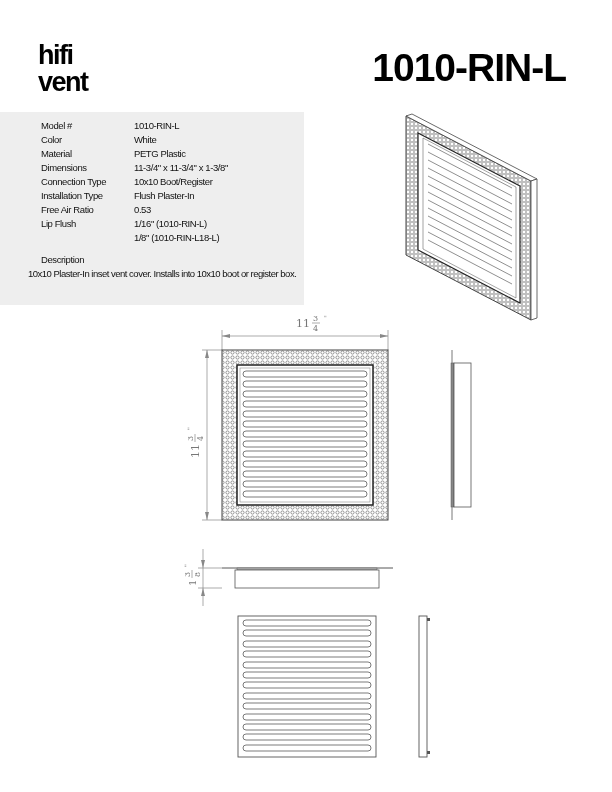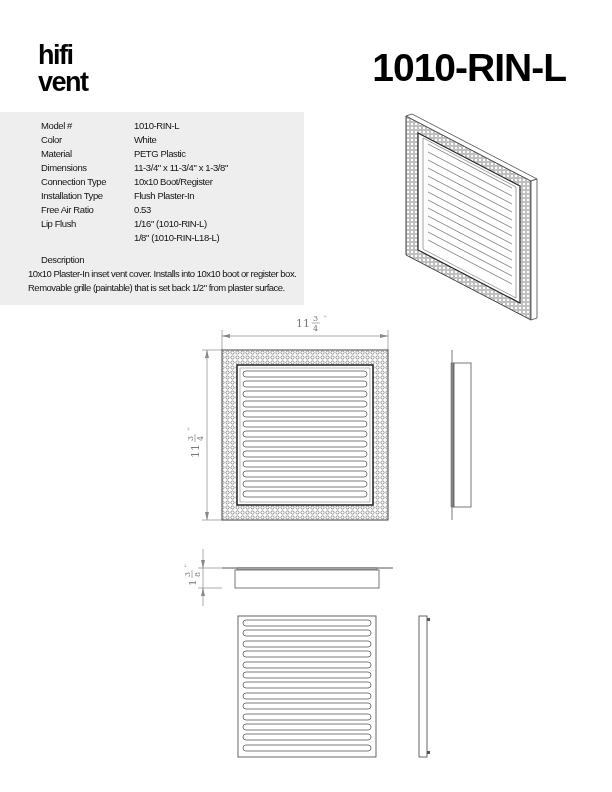--- a/index.html
+++ b/index.html
@@ -63,21 +63,20 @@
     <span class="spec-label">Lip Flush</span>
     <span class="spec-value">1/16" (1010-RIN-L)</span>
   </div>
   <div class="spec-row" style="top:120px">
     <span class="spec-label"></span>
     <span class="spec-value">1/8" (1010-RIN-L18-L)</span>
   </div>
 
   <div class="desc-title">Description</div>
   <div class="desc-line" style="top:156px">10x10 Plaster-In inset vent cover. Installs into 10x10 boot or register box.</div>
-  <div class="desc-line" style="top:170px">Removable grille (paintable)  that is set back 1/2" from plaster surface.</div>
 </div>
 
 <svg width="612" height="792" viewBox="0 0 612 792">
   <defs>
     <pattern id="beads" x="0" y="0" width="5" height="5" patternUnits="userSpaceOnUse">
       <circle cx="2.5" cy="2.5" r="1.6" fill="none" stroke="#555" stroke-width="0.6"></circle>
     </pattern>
     <pattern id="beadsIso" x="0" y="0" width="4" height="4" patternUnits="userSpaceOnUse">
       <circle cx="2" cy="2" r="1.3" fill="none" stroke="#555" stroke-width="0.6"></circle>
     </pattern>

